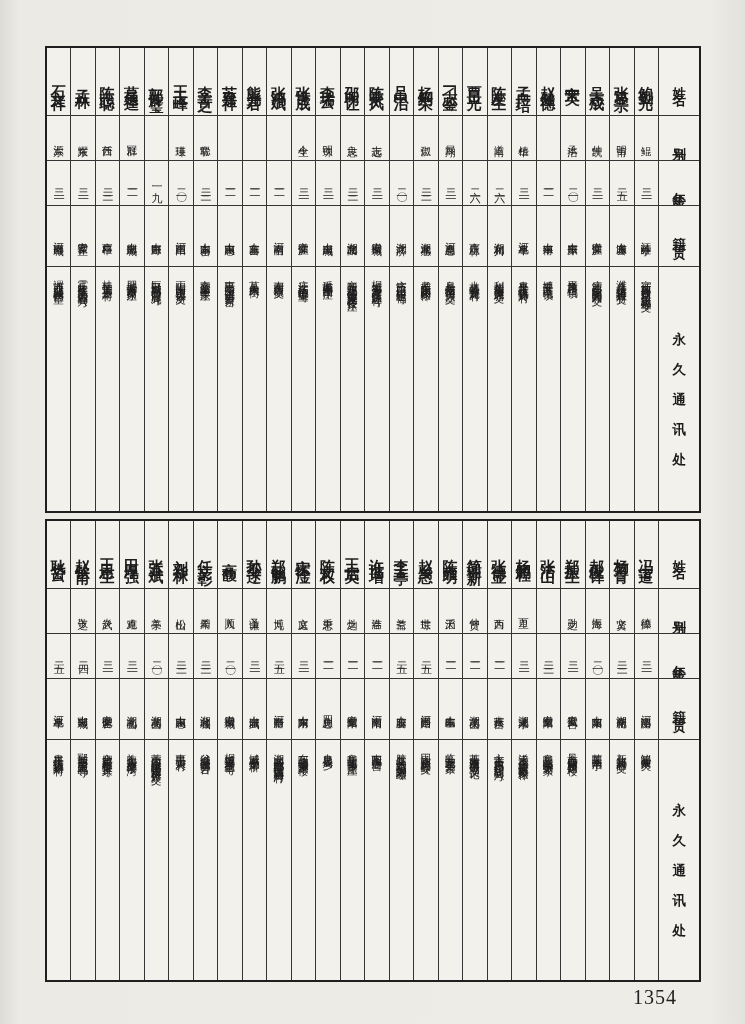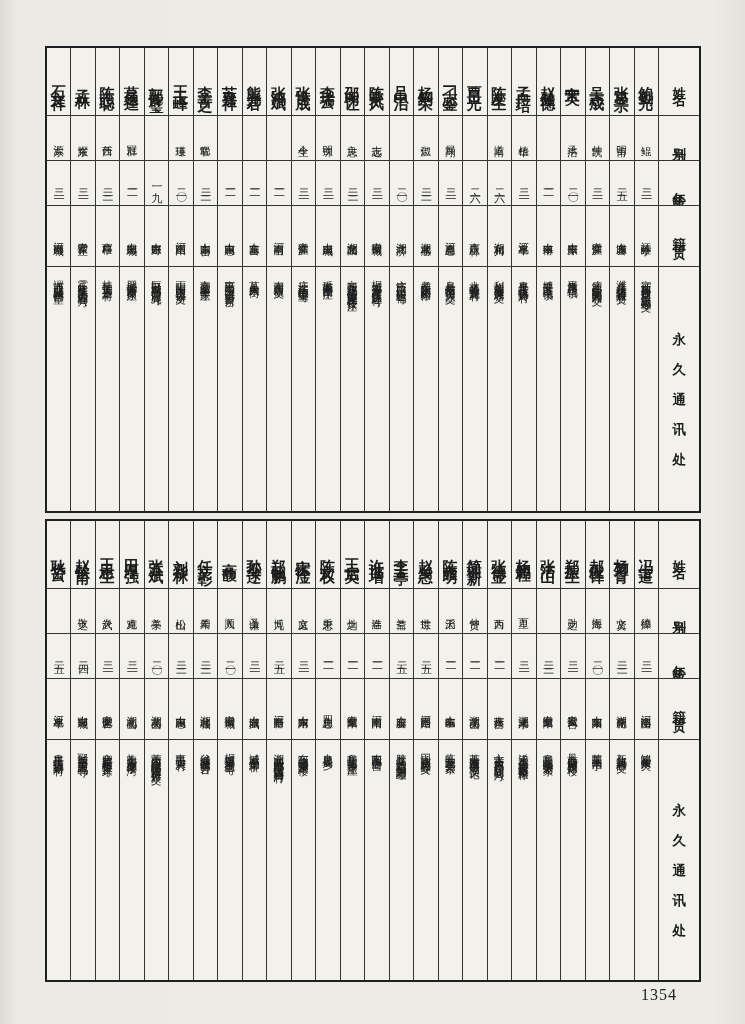--- a/index.html
+++ b/index.html
@@ -86,21 +86,21 @@
     font-size:13.5px;
     font-weight:700;
     letter-spacing:30px;
     padding-top:14px;
   }
   .page-number{
     position:absolute;
     top:986px;
     right:68px;
     font-family:"Liberation Serif", serif;
-    font-size:16px;
+    font-size:20px;
     color:#222;
     letter-spacing:1px;
   }
 </style>
 </head>
 <body>
 
 <div class="sheet">
 
   <section class="reg-table top">

